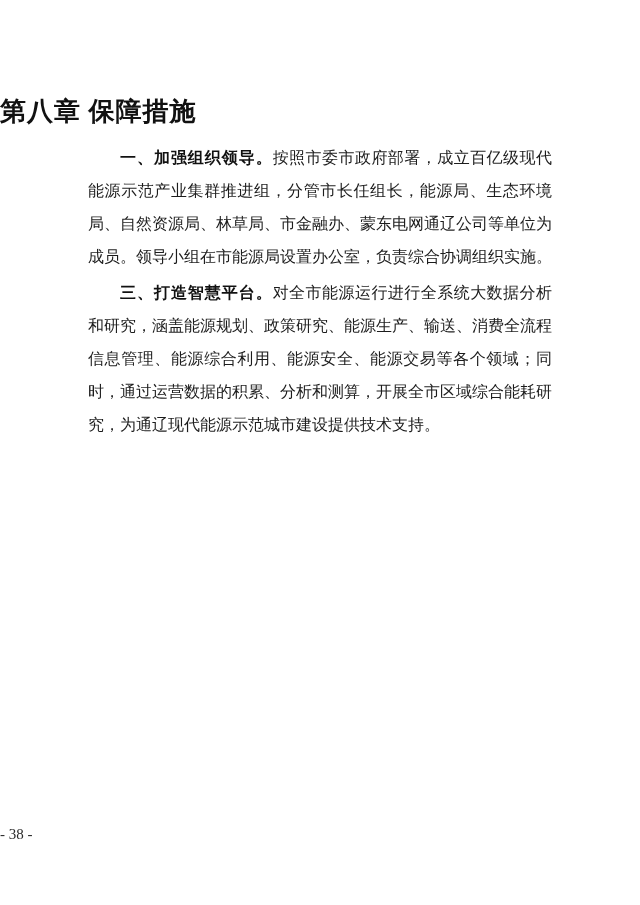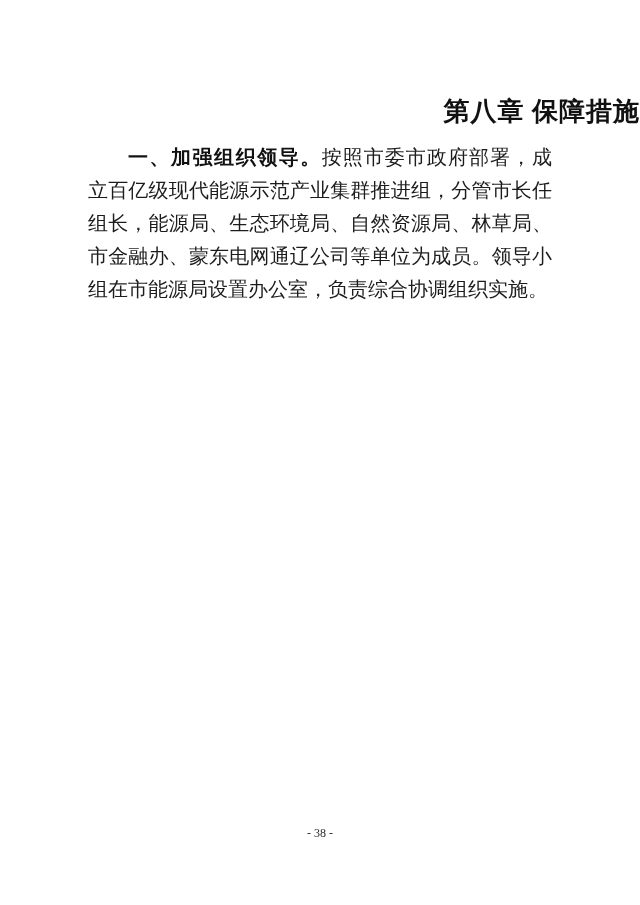--- a/index.html
+++ b/index.html
@@ -15,71 +15,72 @@
     height: 905px;
     background: #ffffff;
     color: #1a1a1a;
     font-family: "Liberation Serif", "DejaVu Serif", serif;
   }
   .doc-title {
     position: absolute;
     top: 94px;
     left: 0;
     width: 100%;
-    text-align: right;
+    text-align: left;
     font-size: 26px;
     font-weight: bold;
     letter-spacing: 1px;
     color: #111111;
     font-family: "Liberation Serif", "DejaVu Serif", serif;
   }
   .doc-body {
     position: absolute;
     top: 141px;
     left: 88px;
     width: 464px;
-    font-size: 20px;
+    font-size: 16px;
     line-height: 33px;
     text-align: justify;
     text-justify: inter-character;
     color: #1c1c1c;
   }
   .doc-para {
     text-indent: 2em;
     margin-bottom: 3px;
   }
   .para-heading {
     font-weight: bold;
     color: #111111;
     font-family: "Liberation Sans", "DejaVu Sans", sans-serif;
     letter-spacing: 0.5px;
   }
   .page-footer {
     position: absolute;
     top: 826px;
     left: 0;
     width: 100%;
-    text-align: center;
-    font-size: 12px;
+    text-align: left;
+    font-size: 15px;
     color: #2a2a2a;
     font-family: "Liberation Serif", "DejaVu Serif", serif;
   }
 </style>
 </head>
 <body>
 
 <div class="doc-page">
 
   <h1 class="doc-title">第八章 保障措施</h1>
 
   <div class="doc-body">
 
     <p class="doc-para"><span class="para-heading">一、加强组织领导。</span><span>按照市委市政府部署，成立百亿级现代能源示范产业集群推进组，分管市长任组长，能源局、生态环境局、自然资源局、林草局、市金融办、蒙东电网通辽公司等单位为成员。领导小组在市能源局设置办公室，负责综合协调组织实施。</span></p>
 
 
+    <p class="doc-para"><span class="para-heading">三、打造智慧平台。</span><span>对全市能源运行进行全系统大数据分析和研究，涵盖能源规划、政策研究、能源生产、输送、消费全流程信息管理、能源综合利用、能源安全、能源交易等各个领域；同时，通过运营数据的积累、分析和测算，开展全市区域综合能耗研究，为通辽现代能源示范城市建设提供技术支持。</span></p>
 
 
 
   </div>
 
   <div class="page-footer">- 38 -</div>
 
 </div>
 
 </body></html>

